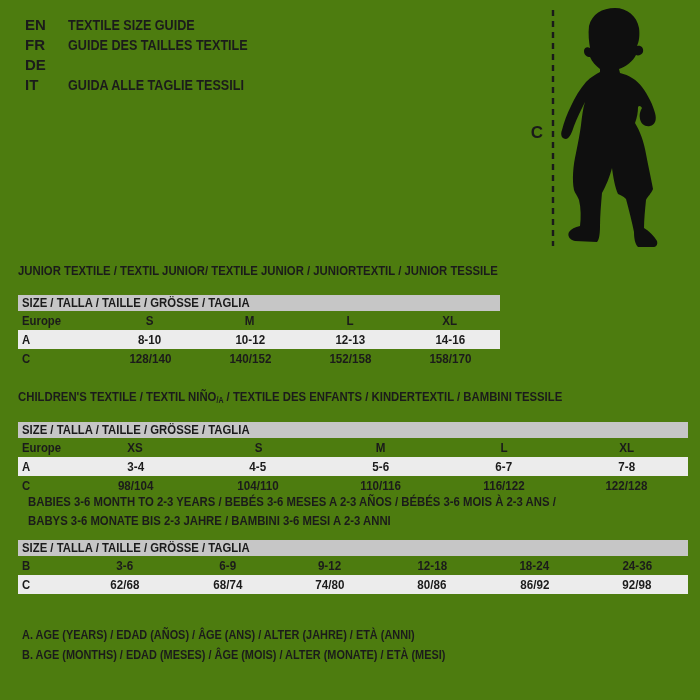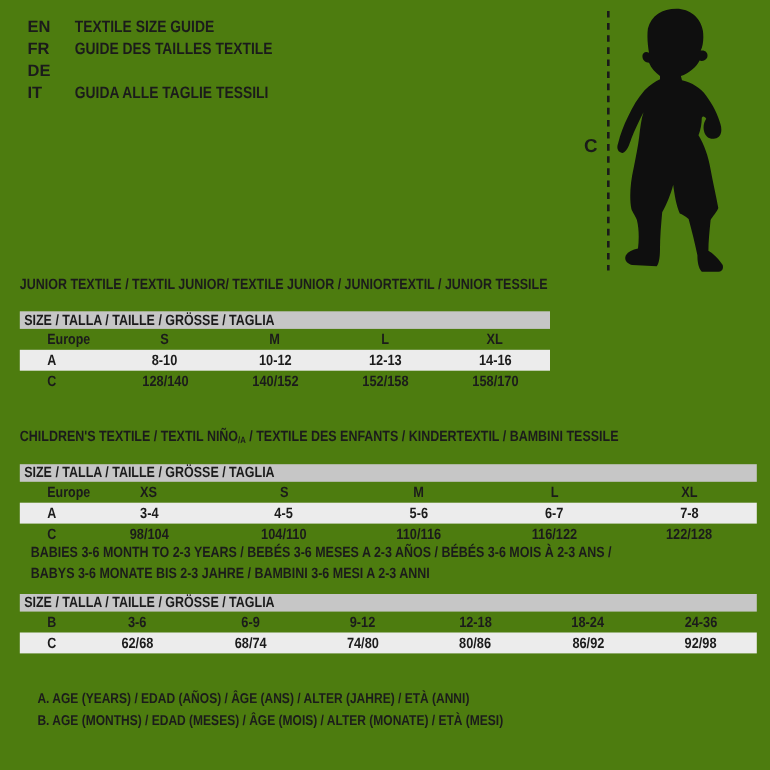--- a/index.html
+++ b/index.html
@@ -16,43 +16,43 @@
   #lang{position:absolute;left:25px;top:15px;font-size:15px;}
   .lang-row{display:flex;line-height:20px;}
   .lang-code{width:43px;flex:0 0 43px;}
 
   
   #figure{position:absolute;left:505px;top:4px;width:175px;height:252px;}
   #figure svg{display:block;width:175px;height:252px;}
 
   
   .section{position:absolute;left:18px;}
-  #sec-junior{top:250px;width:482px;}
+  #sec-junior{top:262px;width:482px;}
   #sec-children{top:388px;width:670px;}
   #sec-babies{top:492px;width:670px;}
   .sec-title{font-size:13.5px;line-height:18px;}
   #sec-babies .sec-title{line-height:19px;padding-left:10px;}
   #sec-junior .sec-title-wrap{margin-bottom:15px;}
   #sec-children .sec-title-wrap{margin-bottom:13px;}
   #sec-babies .sec-title-wrap{margin-bottom:10px;}
   .sub{font-size:62%;vertical-align:-2px;}
 
   
   .t-head{height:16px;background:var(--band,#c6c6c6);display:flex;align-items:flex-start;
           padding-left:4px;font-size:13.5px;}
   .t-grid{display:grid;height:19px;align-items:center;font-size:13.5px;}
   #sec-junior   .t-grid{grid-template-columns:82px repeat(4,1fr);}
   #sec-children .t-grid{grid-template-columns:56px repeat(5,1fr);}
   #sec-babies   .t-grid{grid-template-columns:56px repeat(6,1fr);}
   .t-row.shade{background:var(--shade,#ececec);}
-  .t-label{padding-left:4px;text-align:left;margin-left:21px;}
+  .t-label{padding-left:4px;text-align:left;}
   .t-cell{text-align:center;}
 
   
-  #footnotes{position:absolute;left:34px;top:625px;font-size:13px;line-height:20px;}
+  #footnotes{position:absolute;left:22px;top:625px;font-size:13px;line-height:20px;}
 </style>
 </head>
 <body>
 
 <div class="page" style="--band: #c6c6c6; --shade: #ececec; --text: #1b1b1b; --sil: #0f0f0f;">
 
   <div id="lang">
       <div class="lang-row">
         <span class="lang-code">EN</span>
         <span><span class="cond">TEXTILE SIZE GUIDE</span></span>

